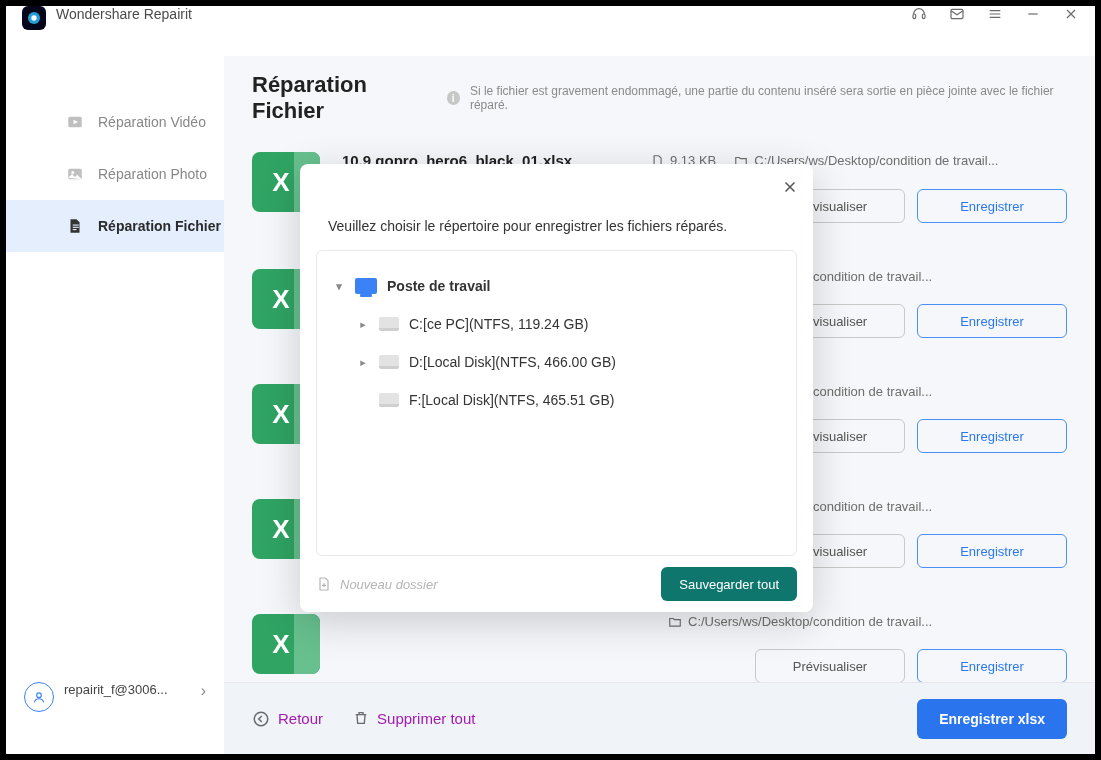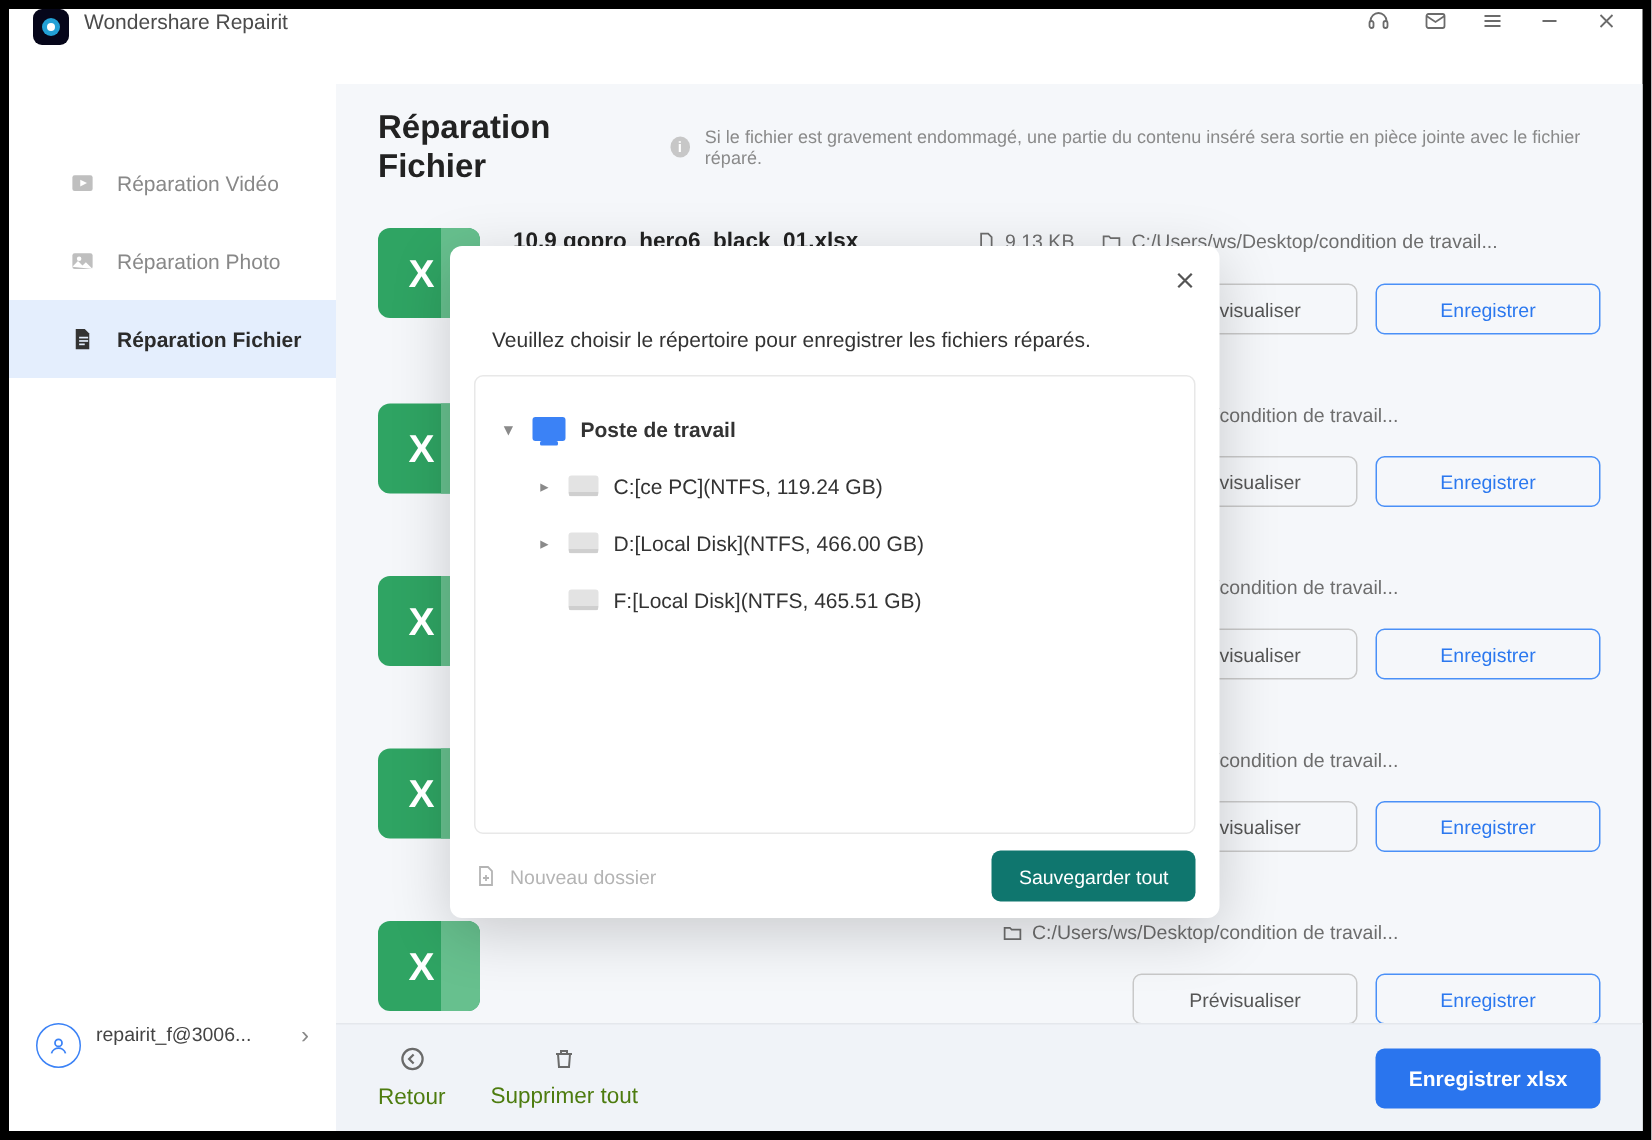--- a/index.html
+++ b/index.html
@@ -9,21 +9,21 @@
 .titlebar { height: 50px; display: flex; align-items: flex-start; padding: 0 16px; }
 .logo { width: 24px; height: 24px; background: #06061a; border-radius: 6px; display: flex; align-items: center; justify-content: center; margin-right: 10px; }
 .logo svg { width: 16px; height: 16px; }
 .app-title { color: #4b4b4b; font-size: 14px; }
 .titlebar-spacer { flex: 1; }
 .titlebar-icons { display: flex; align-items: center; gap: 22px; }
 .titlebar-icons .ic { width: 16px; height: 16px; color: #6b6b6b; cursor: pointer; display: flex; align-items: center; justify-content: center; }
 .body { flex: 1; display: flex; min-height: 0; }
 .sidebar { width: 218px; background: #fff; display: flex; flex-direction: column; }
 .nav { padding-top: 40px; }
-.nav-item { height: 52px; display: flex; align-items: center; padding-left: 40px; gap: 14px; color: #888; font-size: 14px; cursor: pointer; }
+.nav-item { height: 52px; display: flex; align-items: center; padding-left: 60px; gap: 14px; color: #888; font-size: 14px; cursor: pointer; }
 .nav-item.active { background: #e4eefd; color: #2b2b2b; font-weight: 600; }
 .nav-item .nic { width: 18px; height: 18px; display: flex; align-items: center; justify-content: center; }
 .sidebar-footer { margin-top: auto; height: 72px; display: flex; align-items: flex-start; padding: 0 18px; gap: 10px; }
 .avatar { width: 30px; height: 30px; border: 1.5px solid #3b82f6; border-radius: 50%; display: flex; align-items: center; justify-content: center; }
 .avatar svg { width: 14px; height: 14px; color: #3b82f6; }
 .user-name { font-size: 13px; color: #444; max-width: 110px; overflow: hidden; white-space: nowrap; text-overflow: ellipsis; }
 .chevr { margin-left: auto; color: #888; }
 .main { flex: 1; background: #f5f7fa; display: flex; flex-direction: column; min-width: 0; }
 .page-header { padding: 16px 28px 10px; display: flex; align-items: center; gap: 10px; }
 .page-title { font-size: 22px; font-weight: 700; color: #222; }
@@ -38,38 +38,38 @@
 .file-top { display: flex; align-items: center; gap: 18px; }
 .file-name { font-size: 15px; font-weight: 700; color: #222; flex: 0 0 290px; }
 .file-size { display: flex; align-items: center; gap: 6px; color: #6e6e6e; font-size: 13px; }
 .file-path { display: flex; align-items: center; gap: 6px; color: #6e6e6e; font-size: 13px; flex: 1; min-width: 0; }
 .file-path span:last-child { overflow: hidden; white-space: nowrap; text-overflow: ellipsis; }
 .file-actions { display: flex; justify-content: flex-end; gap: 12px; margin-top: 12px; }
 .btn { height: 34px; border-radius: 6px; font-size: 13px; padding: 0 20px; display: flex; align-items: center; justify-content: center; cursor: pointer; min-width: 150px; }
 .btn-outline-gray { border: 1px solid #c9c9c9; color: #555; background: #f5f7fa; }
 .btn-outline-blue { border: 1px solid #4a90f7; color: #2b78ef; background: #f5f7fa; }
 .bottom-bar { height: 72px; background: #f0f3f8; border-top: 1px solid #e4e7ec; display: flex; align-items: center; padding: 0 28px; gap: 30px; }
-.bbtn { display: flex; align-items: center; gap: 8px; color: #4d7c0f; font-size: 15px; cursor: pointer; flex-direction: column; }
+.bbtn { display: flex; gap: 8px; color: #a21caf; font-size: 15px; cursor: pointer; }
 .bottom-spacer { flex: 1; }
 .btn-primary { background: #2a75ee; color: #fff; border-radius: 6px; height: 40px; padding: 0 22px; display: flex; align-items: center; font-size: 14px; font-weight: 600; cursor: pointer; }
 .modal-overlay { position: absolute; inset: 0; pointer-events: none; }
 .modal { position: absolute; left: 300px; top: 164px; width: 513px; height: 448px; background: #fff; border-radius: 8px; box-shadow: 0 10px 40px rgba(0,0,0,0.18); display: flex; flex-direction: column; pointer-events: auto; }
 .modal-close { position: absolute; right: 14px; top: 14px; width: 18px; height: 18px; cursor: pointer; color: #555; }
 .modal-title { padding: 54px 28px 16px; font-size: 14px; color: #333; }
 .tree-panel { margin: 0 16px; border: 1px solid #e8e8e8; border-radius: 6px; flex: 1; padding: 16px 8px; }
 .tree-row { display: flex; align-items: center; height: 38px; gap: 10px; font-size: 14px; color: #333; cursor: pointer; }
 .tree-row.root { font-weight: 700; }
 .tree-row .tchev { width: 12px; text-align: center; color: #8a8a8a; font-size: 11px; }
 .tree-row.l0 { padding-left: 8px; }
 .tree-row.l1 { padding-left: 32px; }
 .disk-ic { width: 20px; height: 14px; background: #e3e3e3; border-radius: 2px; border-bottom: 3px solid #cfcfcf; flex-shrink: 0; }
 .pc-ic { width: 22px; height: 16px; background: #3b82f6; border-radius: 2px; position: relative; flex-shrink: 0; }
 .pc-ic::after { content: ""; position: absolute; left: 5px; right: 5px; bottom: -3px; height: 3px; background: #3b82f6; border-radius: 1px; }
 .modal-footer { height: 56px; display: flex; align-items: center; padding: 0 16px; gap: 12px; }
-.new-folder { display: flex; align-items: center; gap: 8px; color: #b4b4b4; font-size: 13px; }
+.new-folder { display: flex; align-items: center; gap: 8px; color: #b4b4b4; font-size: 13px; font-style: italic; }
 .modal-footer-spacer { flex: 1; }
 .btn-save-all { background: #0f766e; color: #fff; height: 34px; border-radius: 6px; padding: 0 18px; font-size: 13px; display: flex; align-items: center; }
 </style>
 </head>
 <body>
 
 <div class="blackframe">
 <div class="app">
   <div class="titlebar">
     <div class="logo">

